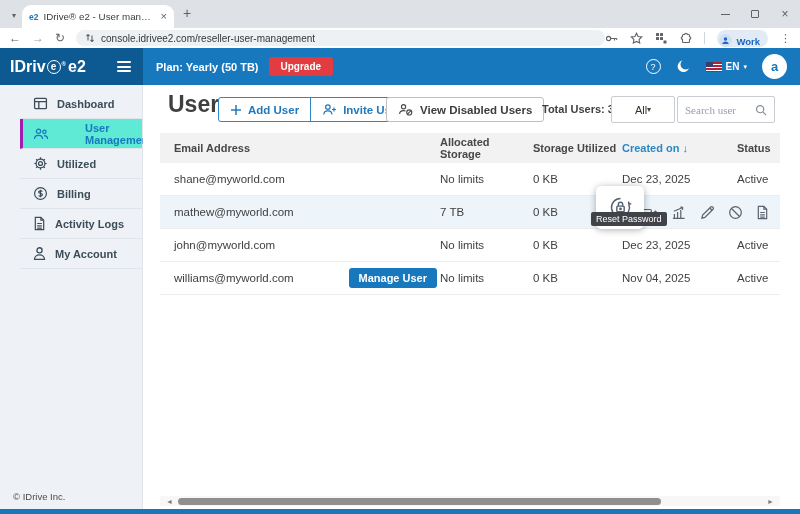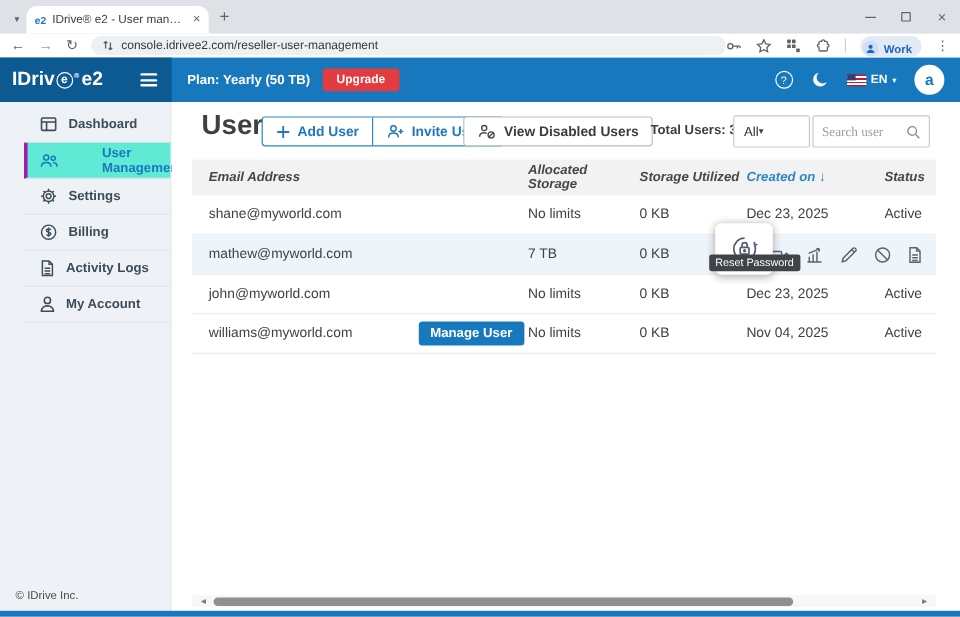--- a/index.html
+++ b/index.html
@@ -79,31 +79,31 @@
   .btn-group { position:absolute; left:75px; top:12px; height:25px; display:flex;
     border:1px solid #2e86c5; border-radius:3px; background:#fff; }
   .btn-seg { display:flex; align-items:center; gap:6px; padding:0 11px; color:#2079bd; font-size:11.5px;
     font-weight:bold; cursor:pointer; background:transparent; border:none; font-family:inherit; }
   .btn-seg + .btn-seg { border-left:1px solid #2e86c5; }
   .btn-outline { position:absolute; left:243px; top:12px; height:25px; display:flex; align-items:center; gap:7px;
     padding:0 11px; border:1px solid #bcc0c4; border-radius:3px; background:#fff; color:#3d3d3d;
     font-size:11.5px; font-weight:bold; cursor:pointer; font-family:inherit; }
   .total-users { position:absolute; left:399px; top:18px; font-size:11px; font-weight:bold; color:#3f3f3f; }
   .filter-select { position:absolute; left:468px; top:11px; width:64px; height:27px; border:1px solid #c8ccd0;
-    border-radius:2px; background:#fff; display:flex; align-items:center; justify-content:flex-start;
+    border-radius:2px; background:#fff; display:flex; align-items:center; justify-content:center;
     padding:0 8px; font-size:11px; color:#2f2f2f; cursor:pointer; }
   .filter-caret { font-size:8px; color:#444; }
   .search-box { position:absolute; left:534px; top:11px; width:98px; height:27px; border:1px solid #c8ccd0;
     border-radius:2px; background:#fff; display:flex; align-items:center; padding:0 7px; gap:4px; }
   .search-box input { flex:1; min-width:0; border:none; outline:none; font-size:11px; color:#333; font-family:Liberation Serif, serif; }
   .search-box input::placeholder { color:#9aa0a6; }
   
   .table { position:absolute; left:17px; top:48px; width:620px; }
   .thead, .trow { display:grid; grid-template-columns:280px 93px 89px 115px 1fr; align-items:center; }
-  .thead { height:30px; background:#f2f2f3; font-size:11px; font-weight:bold; color:#474747;font-style:italic; }
+  .thead { height:30px; background:#f2f2f3; font-size:11px; font-weight:bold; color:#474747; }
   .cell-email { padding-left:14px; display:flex; align-items:center; }
   .th-sorted { color:#2d87c3; display:flex; align-items:center; gap:3px; }
   .sort-arrow { font-size:11px; }
   .trow { height:33px; font-size:11.5px; color:#404040; border-bottom:1px solid #ececec; position:relative; background:#fff; }
   .trow.hovered { background:#edf5fb; }
   .manage-btn { margin-left:auto; margin-right:3px; background:#1878be; color:#fff; border:none; font-size:11px;
     font-weight:bold; padding:4px 10px; border-radius:3px; cursor:pointer; font-family:inherit; }
   .row-actions { position:absolute; left:479px; top:0; height:33px; display:flex; align-items:center; gap:13px; }
   .action-ic { color:#5a646e; display:flex; cursor:pointer; }
   .reset-card { position:absolute; left:436px; top:-10px; width:48px; height:43px; background:#fff; border-radius:5px;
@@ -252,21 +252,21 @@
         <span>User Management</span>
       </div>
       <div class="nav-item">
         <span>
           <svg width="15" height="15" viewBox="0 0 16 16" fill="none" stroke="currentColor" stroke-width="1.3">
             <circle cx="8" cy="8" r="2.1"></circle>
               <circle cx="8" cy="8" r="4.7"></circle>
             <path d="M8 1.4v2M8 12.6v2M1.4 8h2M12.6 8h2M3.4 3.4l1.4 1.4M11.2 11.2l1.4 1.4M12.6 3.4l-1.4 1.4M4.8 11.2l-1.4 1.4"></path>
           </svg>
         </span>
-        <span>Settings</span>
+        <span>Utilized</span>
       </div>
       <div class="nav-item">
         <span>
           <svg width="15" height="15" viewBox="0 0 16 16" fill="none" stroke="currentColor" stroke-width="1.3">
             <circle cx="8" cy="8" r="6.3"></circle>
               <path d="M10 5.9c-.6-.9-4-1.2-4 .6 0 1.9 4 1 4 2.9 0 1.8-3.4 1.6-4 .7M8 3.9v8.2"></path>
           </svg>
         </span>
         <span>Billing</span>
       </div>

